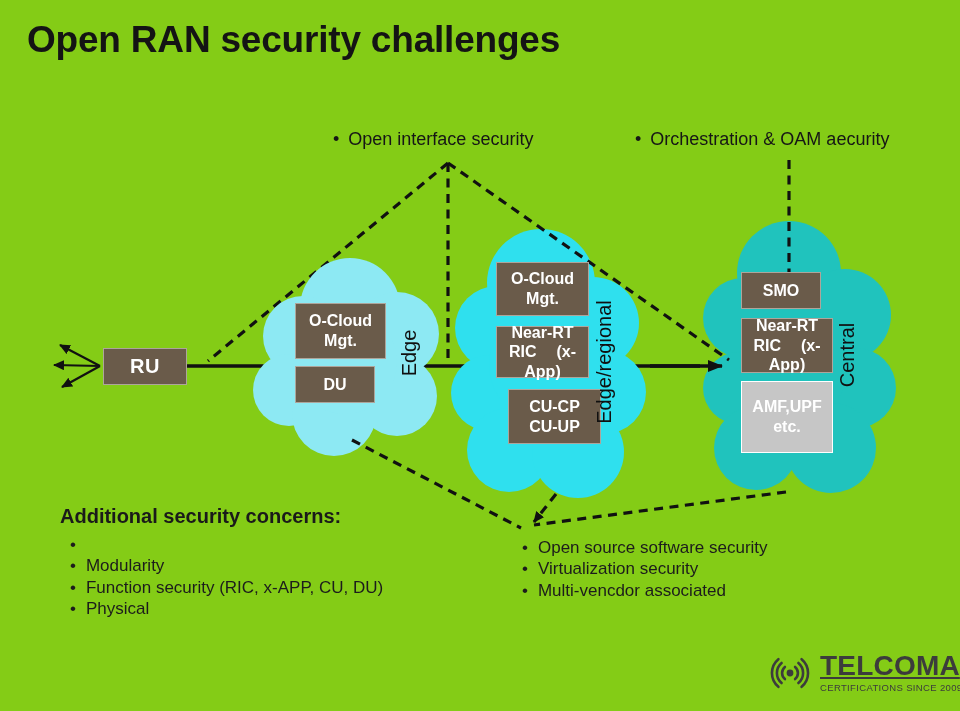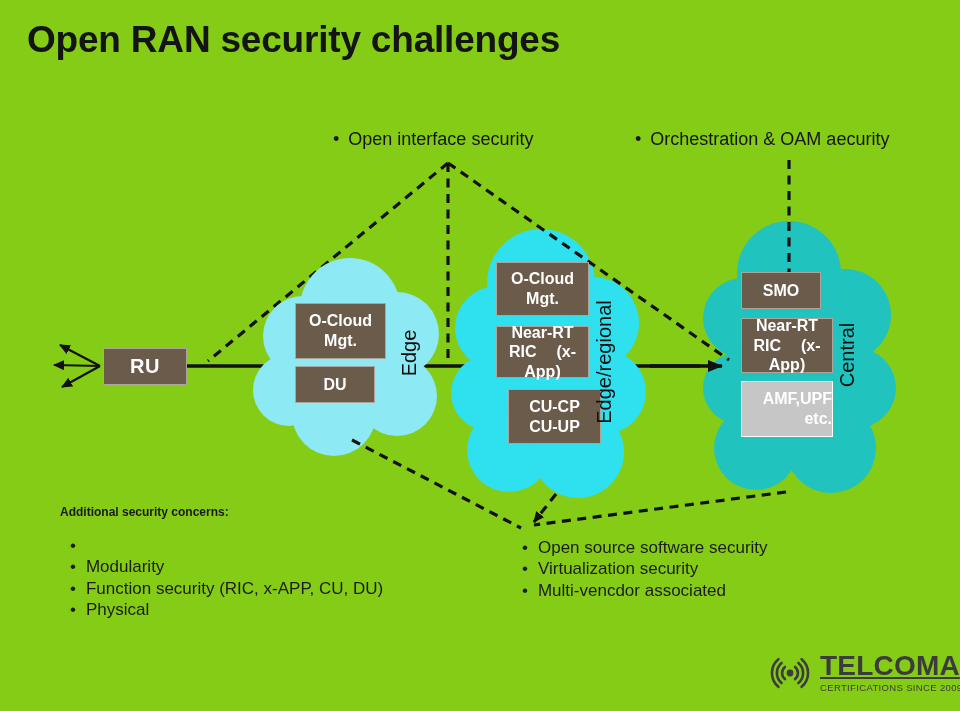--- a/index.html
+++ b/index.html
@@ -24,21 +24,21 @@
   .box.gray { background:#C6C6C6; border:1px solid #ffffff; }
   .box .xapp { font-size:16px; font-weight:600; margin-left:20px; }
   .box.ru { font-size:20px; letter-spacing:0.5px; }
 
   .tier {
     position:absolute; transform:translate(-50%,-50%) rotate(-90deg);
     white-space:nowrap; font-size:20px; font-weight:500; color:#101010;
   }
 
   .list { position:absolute; }
-  .list .heading { font-size:12px; font-weight:700; margin-bottom:16px; color:#1a1a1a; }
+  .list .heading { font-size:20px; font-weight:700; margin-bottom:6px; color:#1a1a1a; }
   .list .li { display:flex; gap:10px; padding-left:10px; font-size:17px; line-height:21.4px; color:#1c1c1c; white-space:nowrap; }
   .list .li .dot { font-size:17px; }
 
   .logo { position:absolute; left:763px; top:652px; display:flex; align-items:center; gap:3px; color:#3C3C3C; }
   .logo .txtcol { display:flex; flex-direction:column; align-items:flex-start; }
   .logo .brand { font-size:28px; font-weight:700; letter-spacing:0.2px; line-height:1; color:#3C3C3C;text-decoration:underline; }
   .logo .tagline { font-size:9.5px; font-weight:500; letter-spacing:0.35px; margin-top:2px; color:#3C3C3C; white-space:nowrap; }
 </style>
 </head>
 <body>
@@ -146,21 +146,21 @@
   </div>
   <div class="tier" style="left:604px; top:362px;">Edge/regional</div>
 
   <div class="box" style="left:741px; top:272px; width:80px; height:37px;">
     <div>SMO</div>
   </div>
   <div class="box" style="left:741px; top:318px; width:92px; height:55px;">
     <div>Near-RT</div>
     <div><span>RIC</span><span class="xapp">(x-App)</span></div>
   </div>
-  <div class="box gray" style="left:741px; top:381px; width:92px; height:56px;align-items:flex-end;">
+  <div class="box gray" style="left:741px; top:381px; width:92px; height:72px;">
     <div>AMF,UPF</div>
     <div>etc.</div>
   </div>
   <div class="tier" style="left:847px; top:355px;">Central</div>
 
   <div class="list" style="left:60px; top:505px;">
     <div class="heading">Additional security concerns:</div>
     <div class="li">
       <span class="dot">•</span>
     </div>

